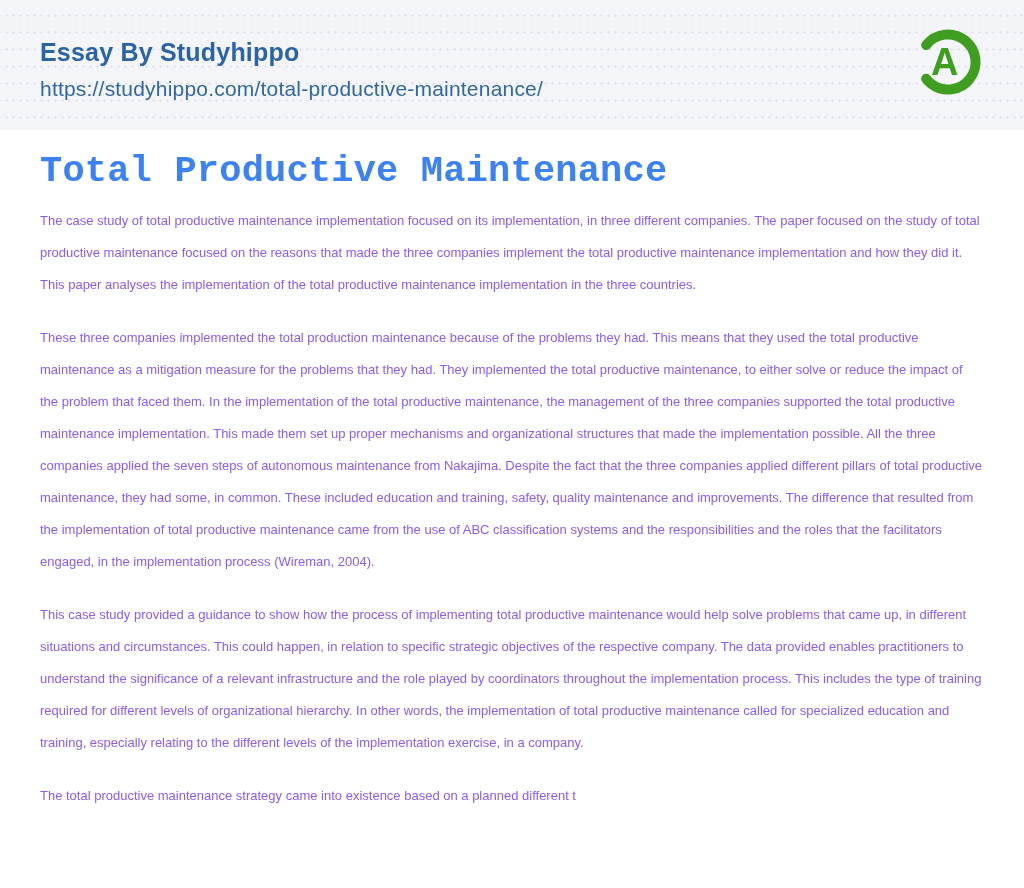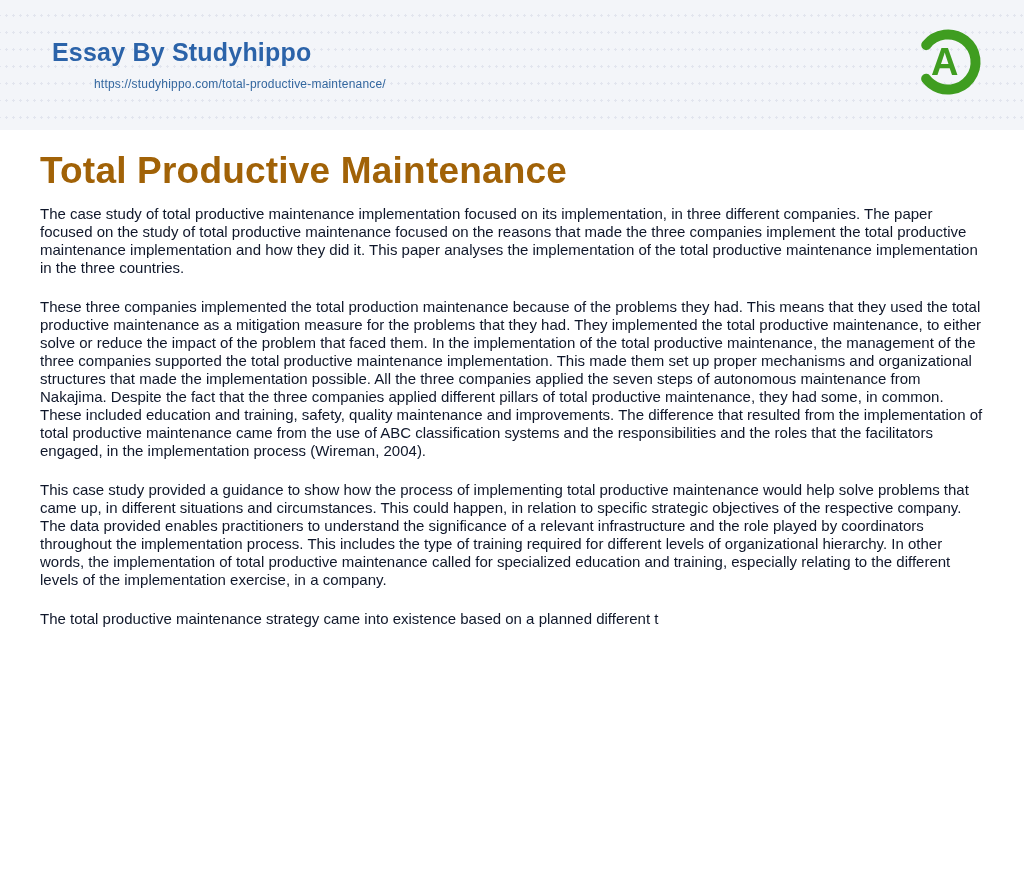--- a/index.html
+++ b/index.html
@@ -11,59 +11,59 @@
     font-family: "Liberation Sans", sans-serif;
   }
   .header {
     position: relative;
     width: 1024px;
     height: 130px;
     background-color: #f3f5f9;
     background-image: radial-gradient(circle, #e2e5ee 1.1px, rgba(0,0,0,0) 1.2px);
     background-size: 7px 17px;
     background-position: 3px 7px;
-    padding: 38px 40px 0 52px;
+    padding: 38px 40px 0 40px;
   }
   .brand-title {
     font-size: 25px;
     font-weight: 700;
     color: #2b63a9;
     letter-spacing: 0.2px;
   }
   .page-url {
     display: inline-block;
     margin-top: 10px;
-    font-size: 12px;
+    font-size: 21px;
     color: #33679f;
     text-decoration: none;
     letter-spacing: 0.2px;
-    margin-left: 42px;
   }
   .logo {
     position: absolute;
     top: 24px;
     right: 38px;
     width: 76px;
     height: 76px;
   }
   .content {
     padding: 20px 40px 0 40px;
   }
   .page-title {
     font-size: 37px;
     font-weight: 700;
-    color: #a16207;
+    color: #3b82f6;
     letter-spacing: 0.2px;
     margin: 0 0 13px 0;
+    font-family: Liberation Mono, monospace;
   }
   .content p {
     max-width: 946px;
-    font-size: 15px;
-    line-height: 18px;
-    color: #0f172a;
+    font-size: 13px;
+    line-height: 32px;
+    color: #8b5cf6;
     margin: 0 0 21px 0;
   }
 </style>
 </head>
 <body>
 
 <header class="header">
   <div class="brand-title">Essay By Studyhippo</div>
   <a class="page-url" href="#">https://studyhippo.com/total-productive-maintenance/</a>
 

